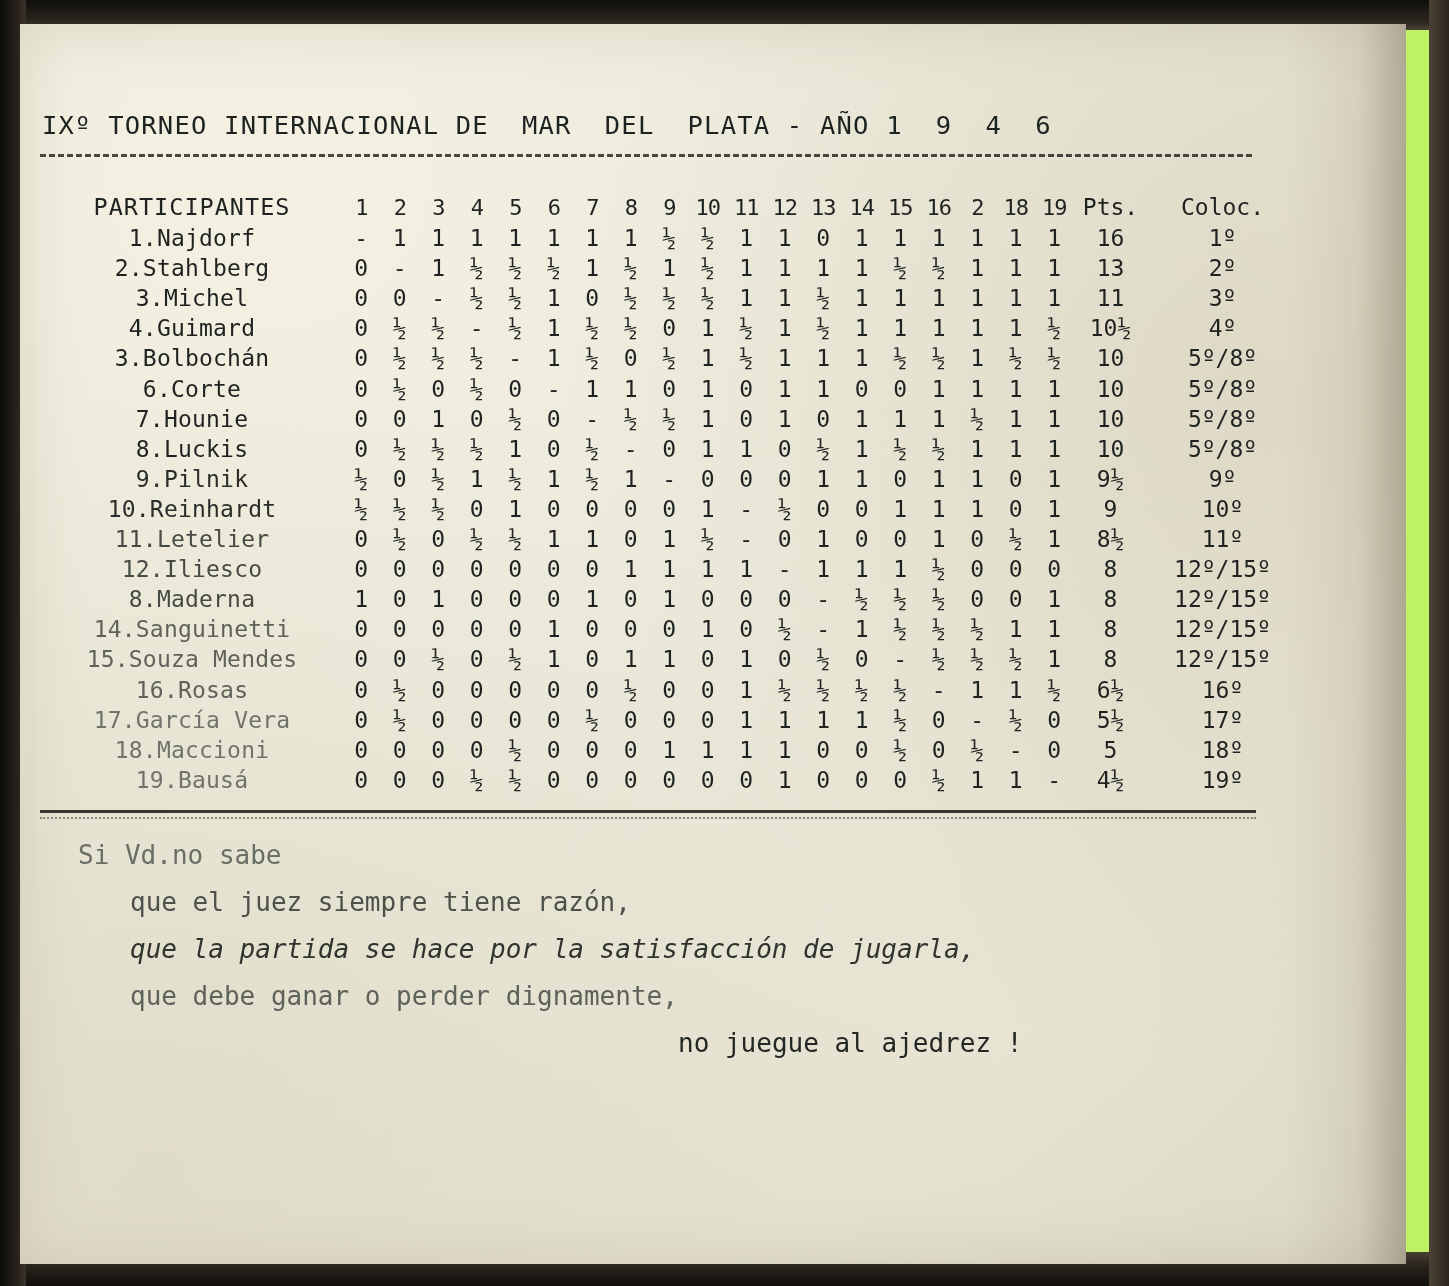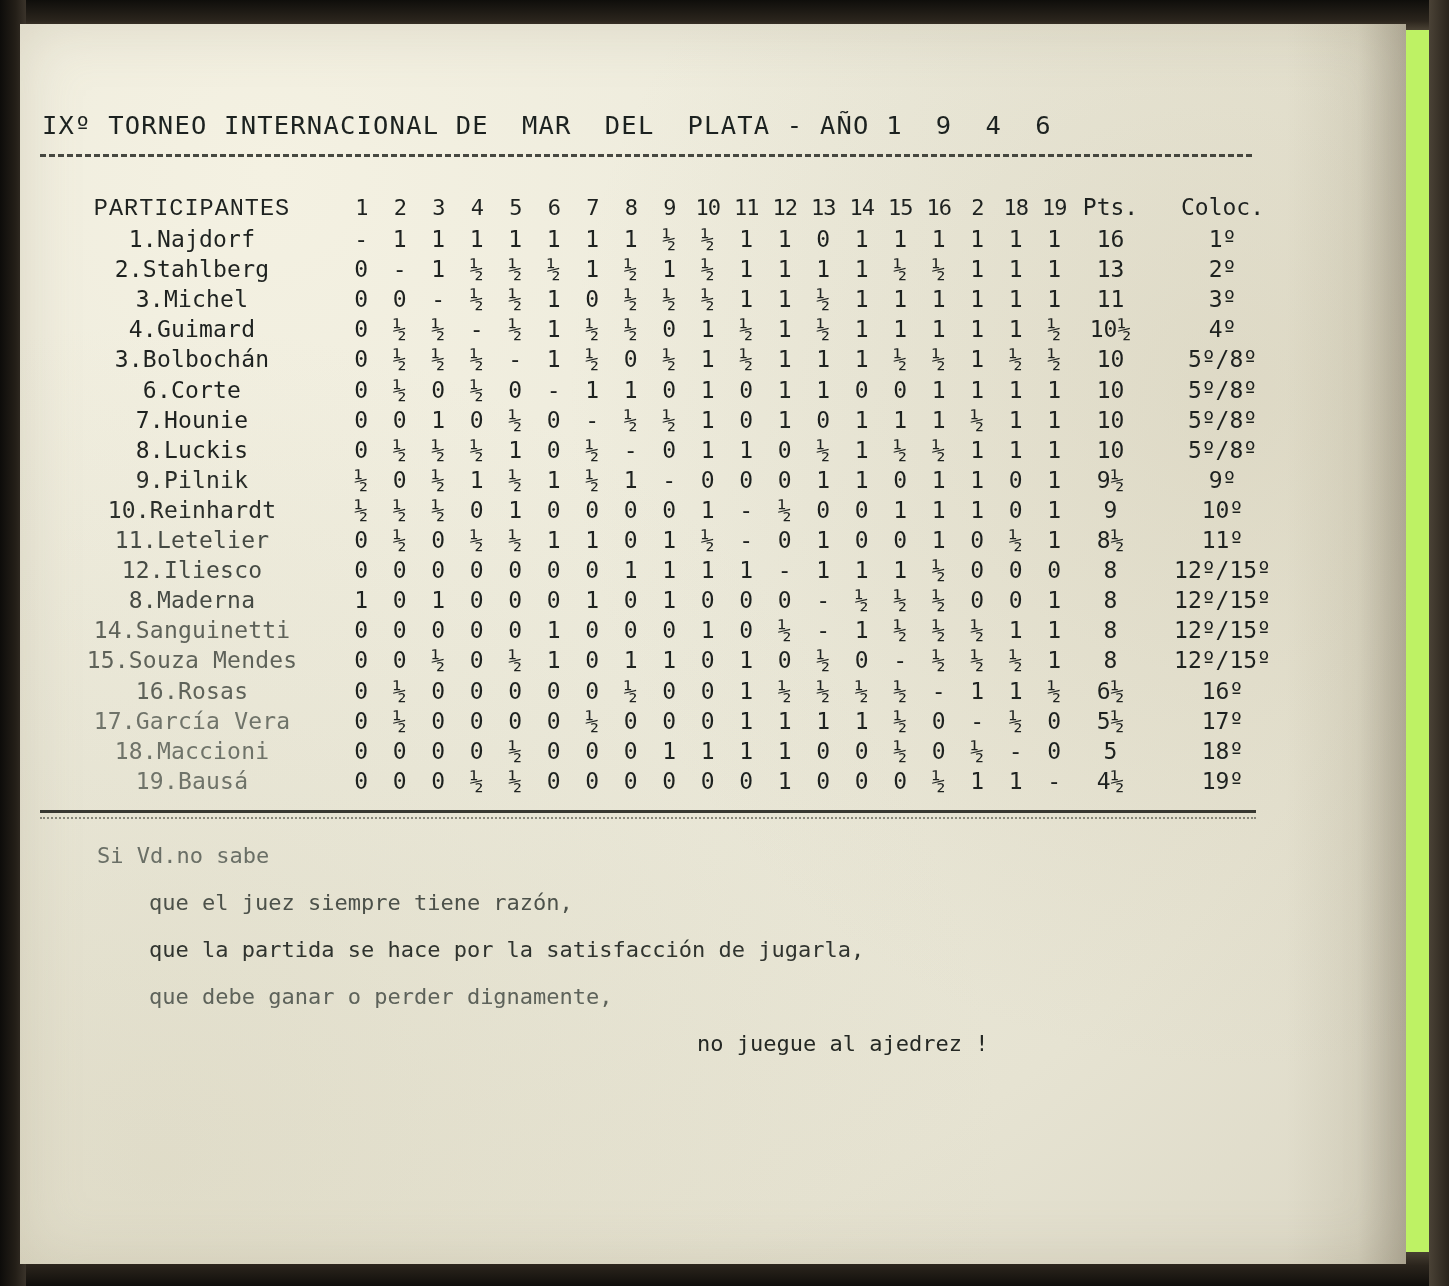--- a/index.html
+++ b/index.html
@@ -126,21 +126,20 @@
     text-align: center;
     vertical-align: baseline;
     white-space: pre;
   }
   th.hdr-part {
     text-align: left;
     font-size: 23.5px;
     letter-spacing: 1px;
     padding-right: 6px;
     width: 300px;
-    font-family: Liberation Mono, monospace;
   }
   td.name {
     text-align: left;
     font-size: 23px;
     letter-spacing: 0.2px;
     padding-left: 14px;
     white-space: pre;
   }
   th.opp, td.res {
     width: 38.5px;
@@ -183,30 +182,29 @@
     height: 0;
     border-top: 2px dotted #3a3c34;
     opacity: .55;
   }
   
   #footer {
     position: absolute;
     left: 58px;
     top: 808px;
     width: 1200px;
-    font-size: 22px;
+    font-size: 26px;
     line-height: 47px;
     color: #242824;
-    margin-left: 19px;
   }
   .fline { white-space: pre; }
   .fline.ind1 { padding-left: 0px; }
   .fline.ind2 { padding-left: 52px; }
   .fline.last { padding-left: 600px; }
-  .fade-a { color: #30342f; }
+  .fade-a { color: #30342f; font-style: italic; }
   .fade-b { color: #4c514a; }
   .fade-c { color: #5d625a; }
   .dim-start { color: #6a6f66; }
 </style>
 </head>
 <body>
 
 <div id="page-wrap">
 
   <div id="dark-top"></div>

